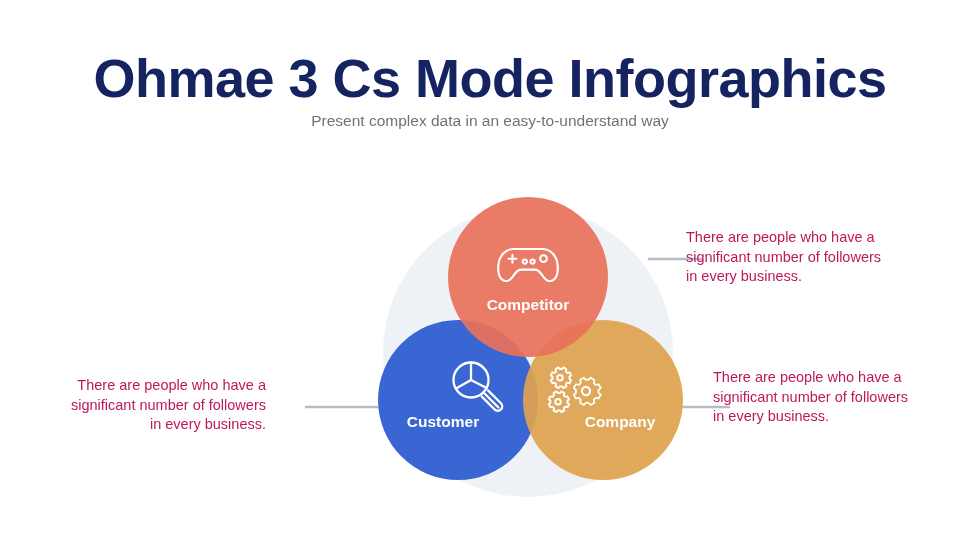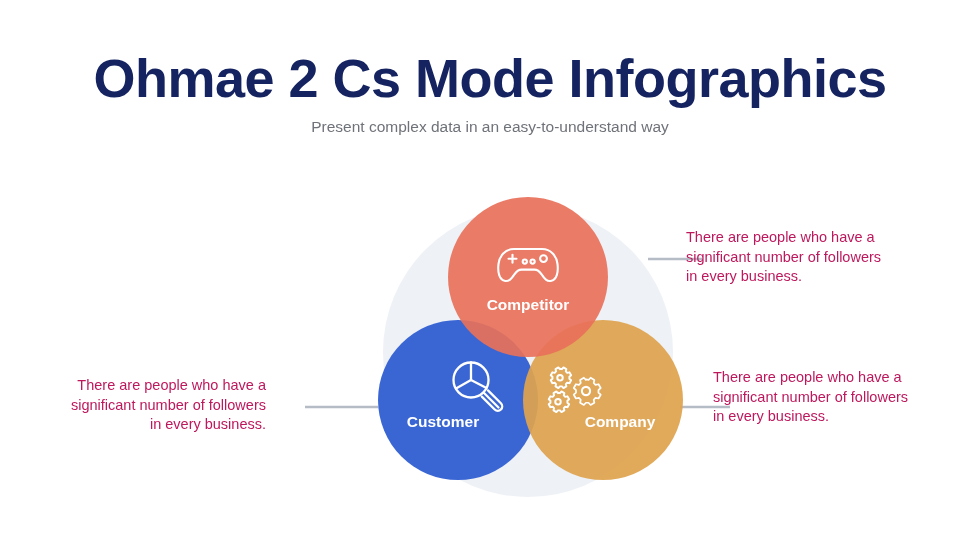--- a/index.html
+++ b/index.html
@@ -34,21 +34,20 @@
   #title {
     font-family: "Liberation Sans", sans-serif;
     font-size: 54px;
     font-weight: 700;
     letter-spacing: -0.5px;
     color: #152460;
     line-height: 64px;
     white-space: nowrap;
   }
   #subtitle {
-    margin-top: 6px;
     font-family: "Liberation Sans", sans-serif;
     font-size: 15.5px;
     font-weight: 400;
     color: #6f7278;
     line-height: 22px;
   }
 
   
   #venn-wrap {
     position: absolute;
@@ -100,21 +99,21 @@
     width: 210px;
     text-align: left;
   }
 </style>
 </head>
 <body>
 
 <div id="slide">
 
   <div id="header">
-    <div id="title">Ohmae 2 Cs Mode Infographics</div>
+    <div id="title">Ohmae 3 Cs Mode Infographics</div>
     <div id="subtitle">Present complex data in an easy-to-understand way</div>
   </div>
 
   <div id="venn-wrap">
     <svg id="venn-svg" width="980" height="551" viewBox="0 0 980 551" xmlns="http://www.w3.org/2000/svg">
 
       <circle cx="500" cy="352" r="145" fill="#EEF1F6"></circle>
 
       <line x1="620" y1="259" x2="674" y2="259" stroke="#B6BCC6" stroke-width="2.4" stroke-linecap="butt"></line>
       <line x1="277" y1="407" x2="350" y2="407" stroke="#B6BCC6" stroke-width="2.4" stroke-linecap="butt"></line>

